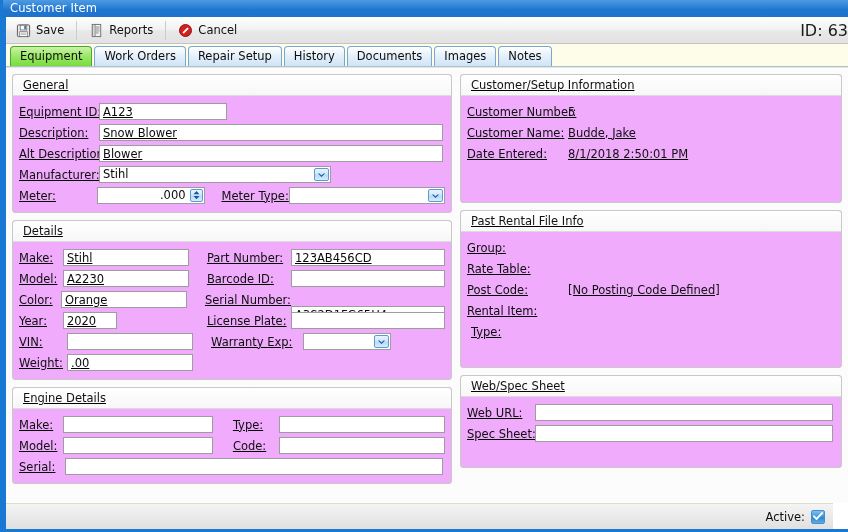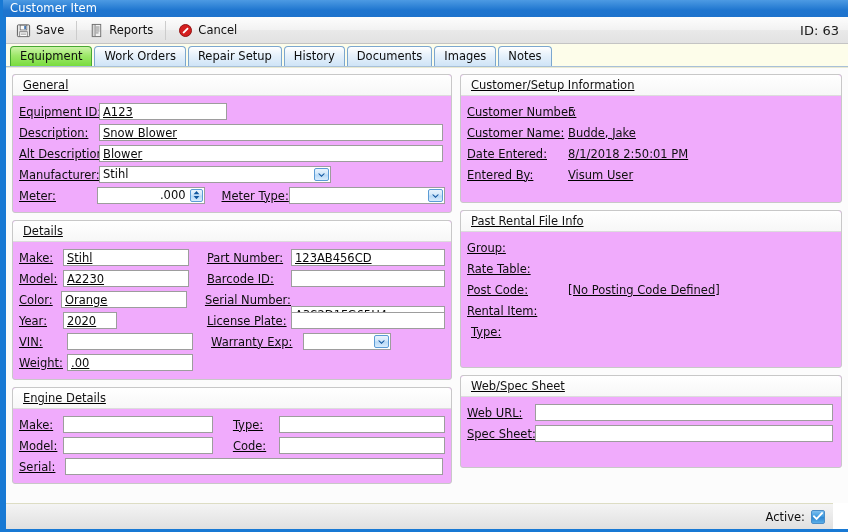--- a/index.html
+++ b/index.html
@@ -33,21 +33,21 @@
     display:flex;align-items:center;
   }
   .tb-btn{
     display:flex;align-items:center;gap:5px;height:23px;
     padding:0 9px 0 7px;margin-left:2px;
     border:1px solid transparent;border-radius:2px;
     font-size:11.5px;color:#101010;cursor:default;white-space:nowrap;
   }
   .tb-sep{width:1px;height:19px;background:#cccccc;margin:0 2px;}
   .tb-spacer{flex:1;}
-  .tb-id{font-size:13px;color:#1a1a1a;padding-right:9px;}
+  .tb-id{font-size:16px;color:#1a1a1a;}
   
   .ico{width:15px;height:15px;display:block;}
   
   .tabstrip{
     position:absolute;left:0;top:27px;right:0;height:23px;
     background:#fdfdea;border-bottom:1px solid #a8c0d8;
     display:flex;align-items:flex-end;padding-left:4px;box-sizing:border-box;
   }
   .tab{
     height:20px;line-height:18px;padding:0 9px;margin-right:2px;
@@ -335,24 +335,20 @@
                 <div class="ro-val">5</div>
               </div>
               <div class="row">
                 <div class="lbl" style="width:101px">Customer Name:</div>
                 <div class="ro-val">Budde, Jake</div>
               </div>
               <div class="row">
                 <div class="lbl" style="width:101px">Date Entered:</div>
                 <div class="ro-val">8/1/2018 2:50:01 PM</div>
               </div>
-              <div class="row">
-                <div class="lbl" style="width:101px">Entered By:</div>
-                <div class="ro-val">Visum User</div>
-              </div>
             </div>
           </div>
 
           <div class="group" style="height:158px">
             <div class="group-title">Past Rental File Info</div>
             <div class="group-body">
               <div class="row">
                 <div class="lbl" style="width:101px">Group:</div>
                 <div class="ro-val"></div>
               </div>

